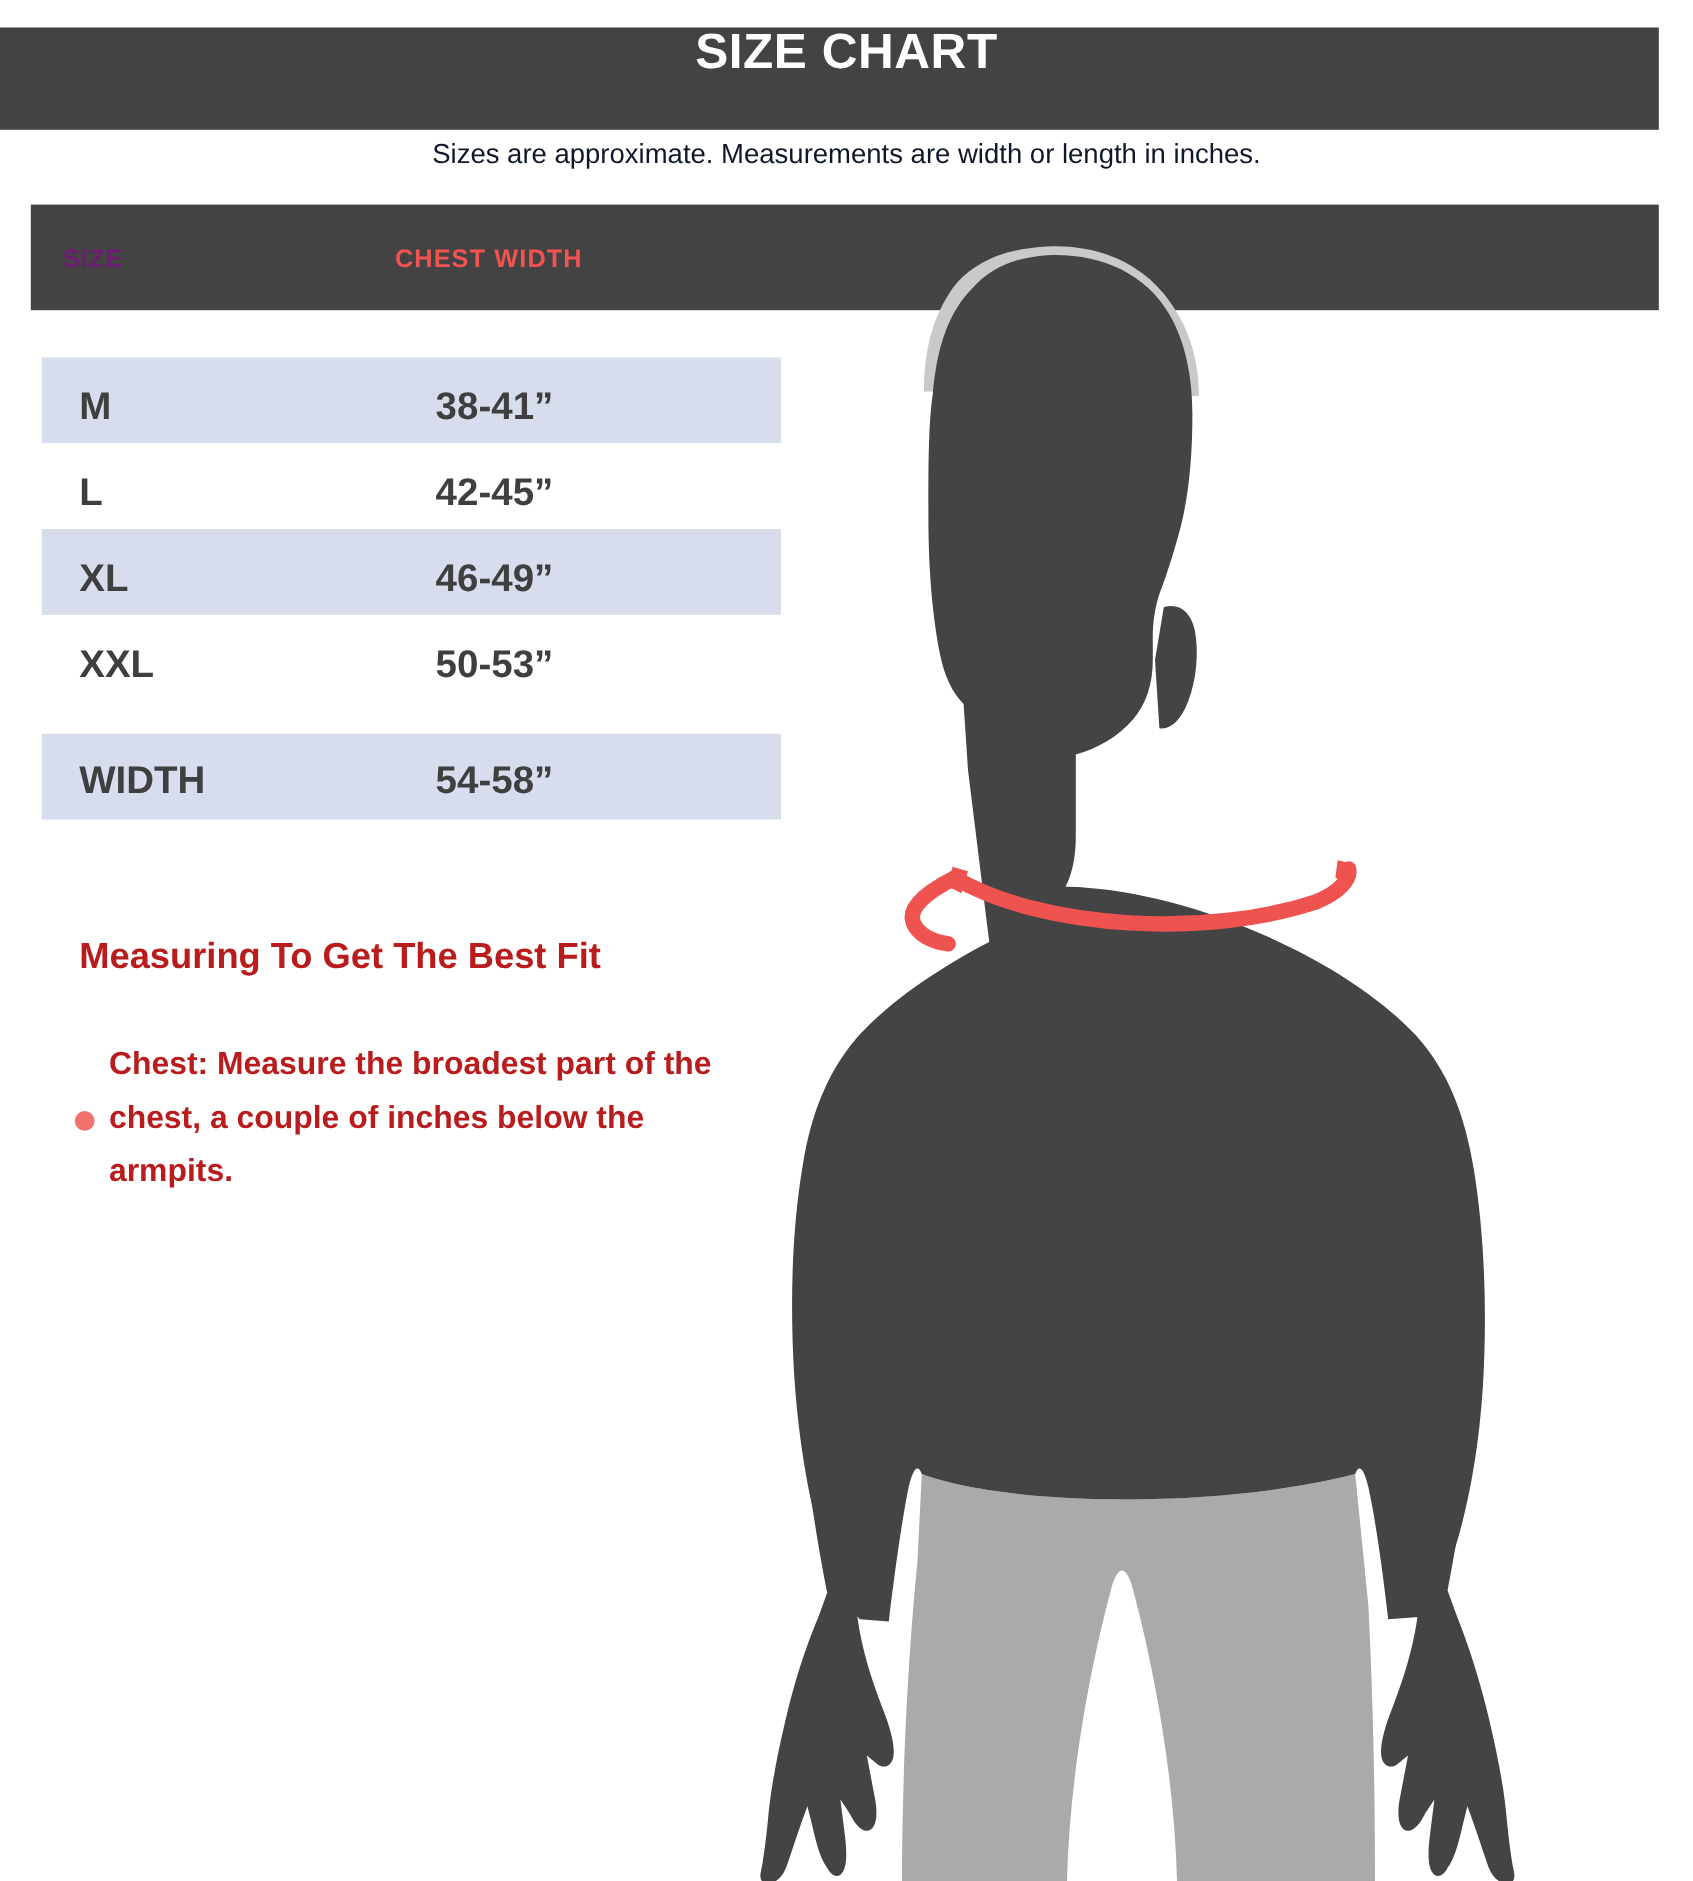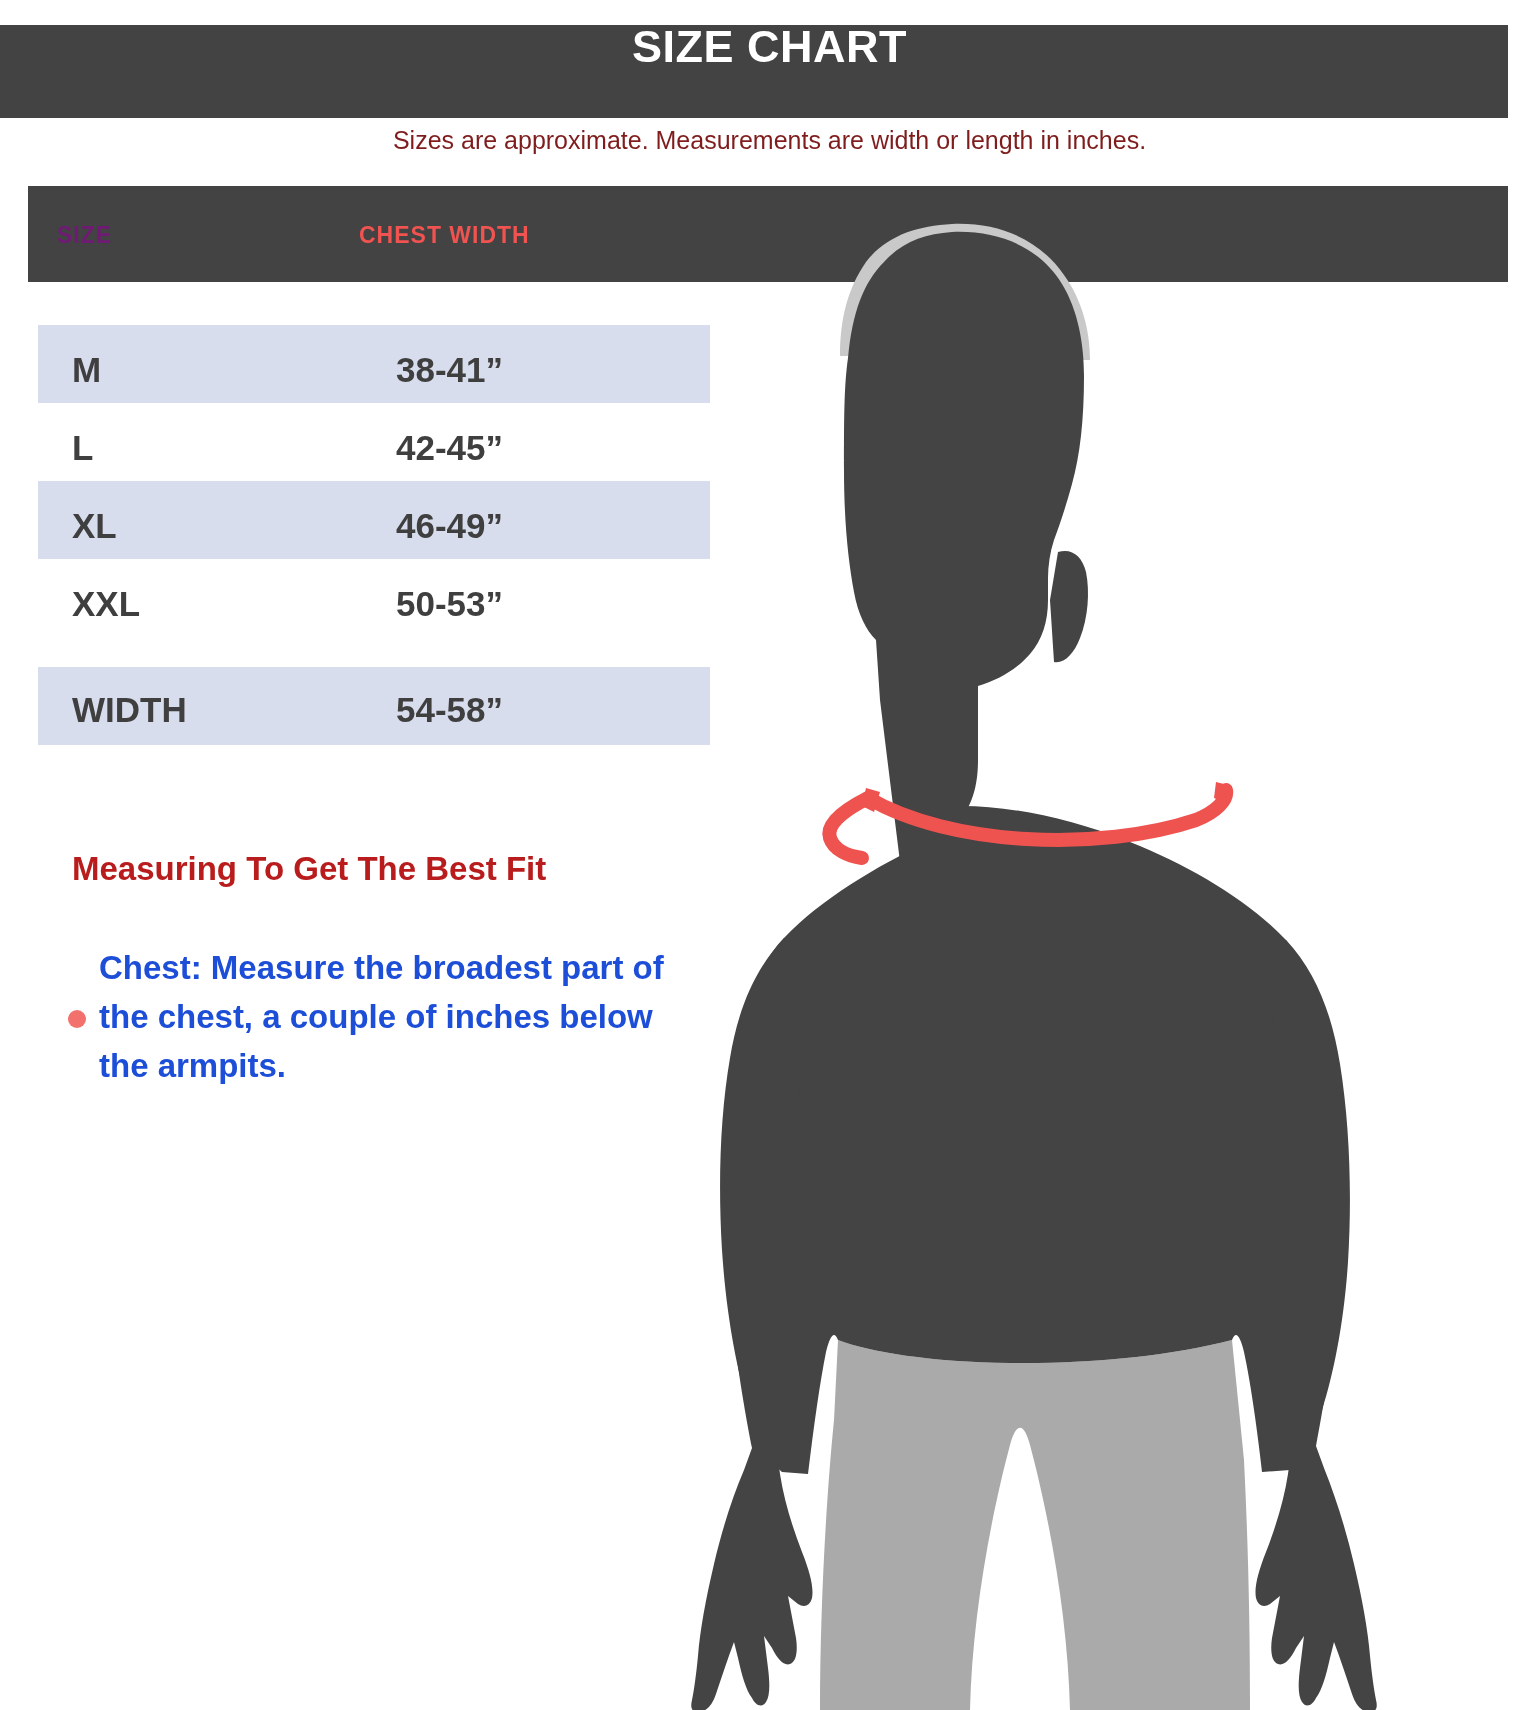--- a/index.html
+++ b/index.html
@@ -55,21 +55,21 @@
     z-index: 3;
   }
 
   #subtitle {
     position: absolute;
     left: 0;
     top: 118px;
     width: 1539px;
     text-align: center;
     font-size: 25px;
-    color: #7f1d1d;
+    color: #0f172a;
     line-height: 44px;
     z-index: 3;
   }
 
   
   #thead-band {
     position: absolute;
     left: 28px;
     top: 186px;
     width: 1484px;
@@ -144,23 +144,23 @@
     height: 18px;
     border-radius: 50%;
     background: #f2716c;
     z-index: 6;
   }
   #notes-body {
     position: absolute;
     left: 99px;
     top: 943px;
     width: 600px;
-    font-size: 33px;
-    font-weight: bold;
-    color: #1d4ed8;
+    font-size: 29px;
+    font-weight: bold;
+    color: #b91c1c;
     line-height: 49px;
     z-index: 6;
     white-space: pre-line;
   }
 </style>
 </head>
 <body>
 
 <div id="page">
 

